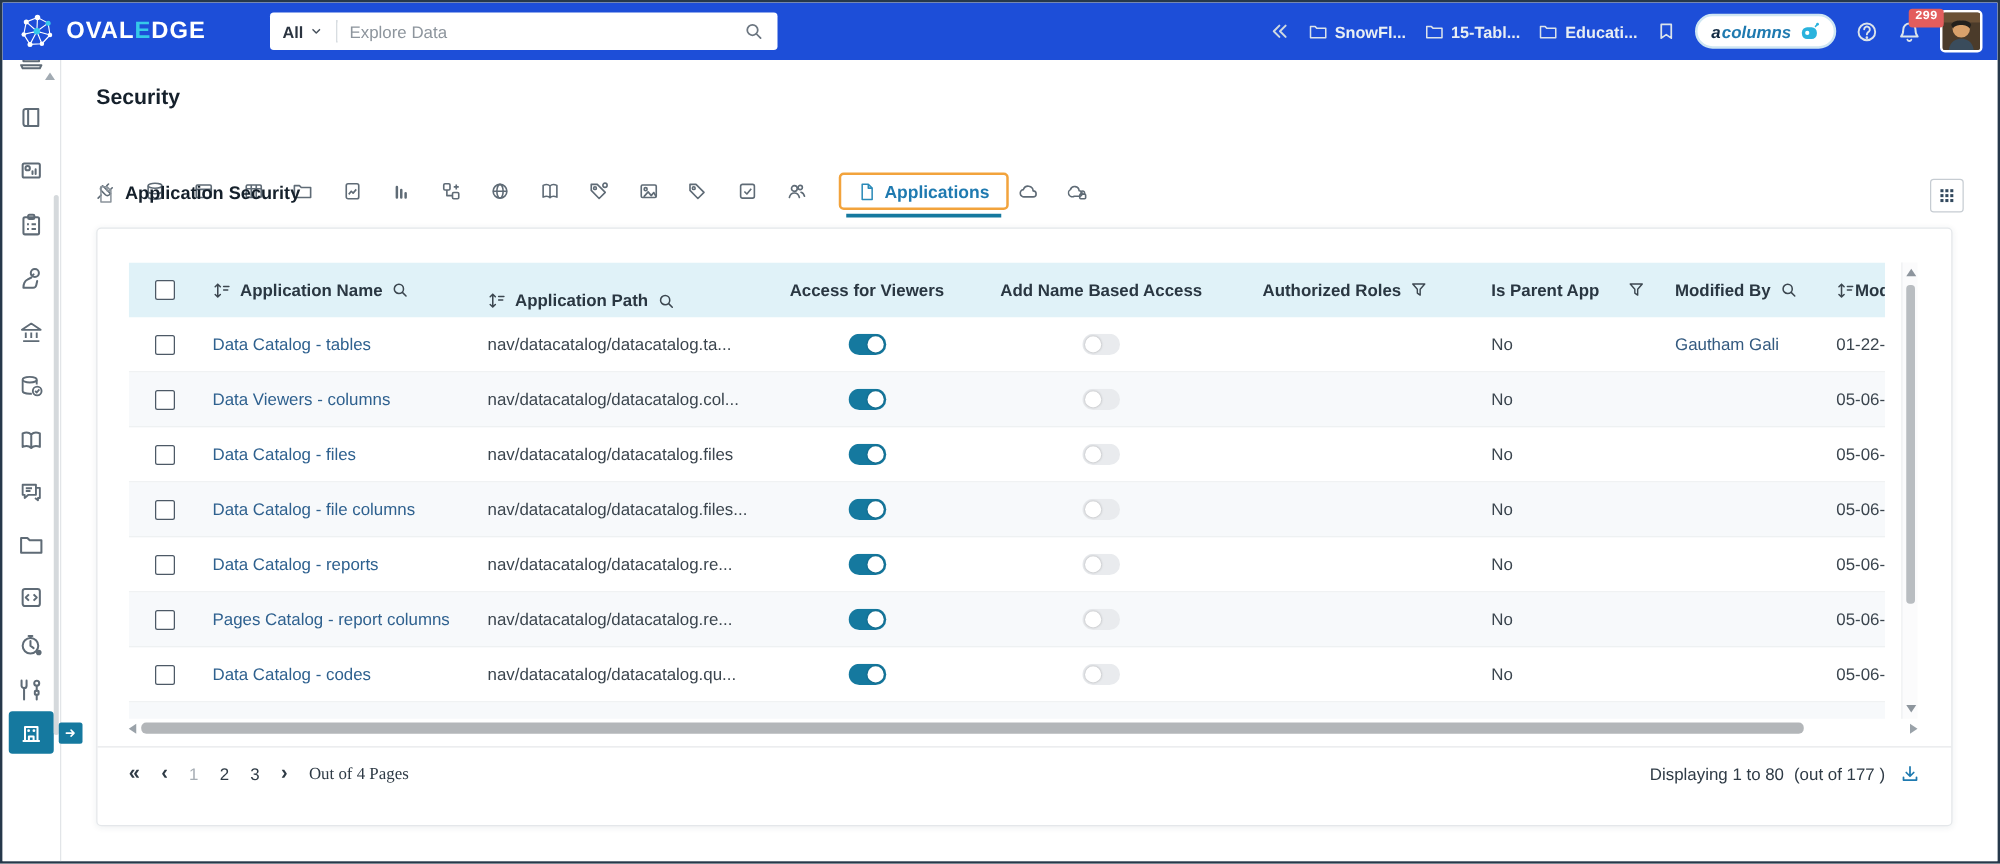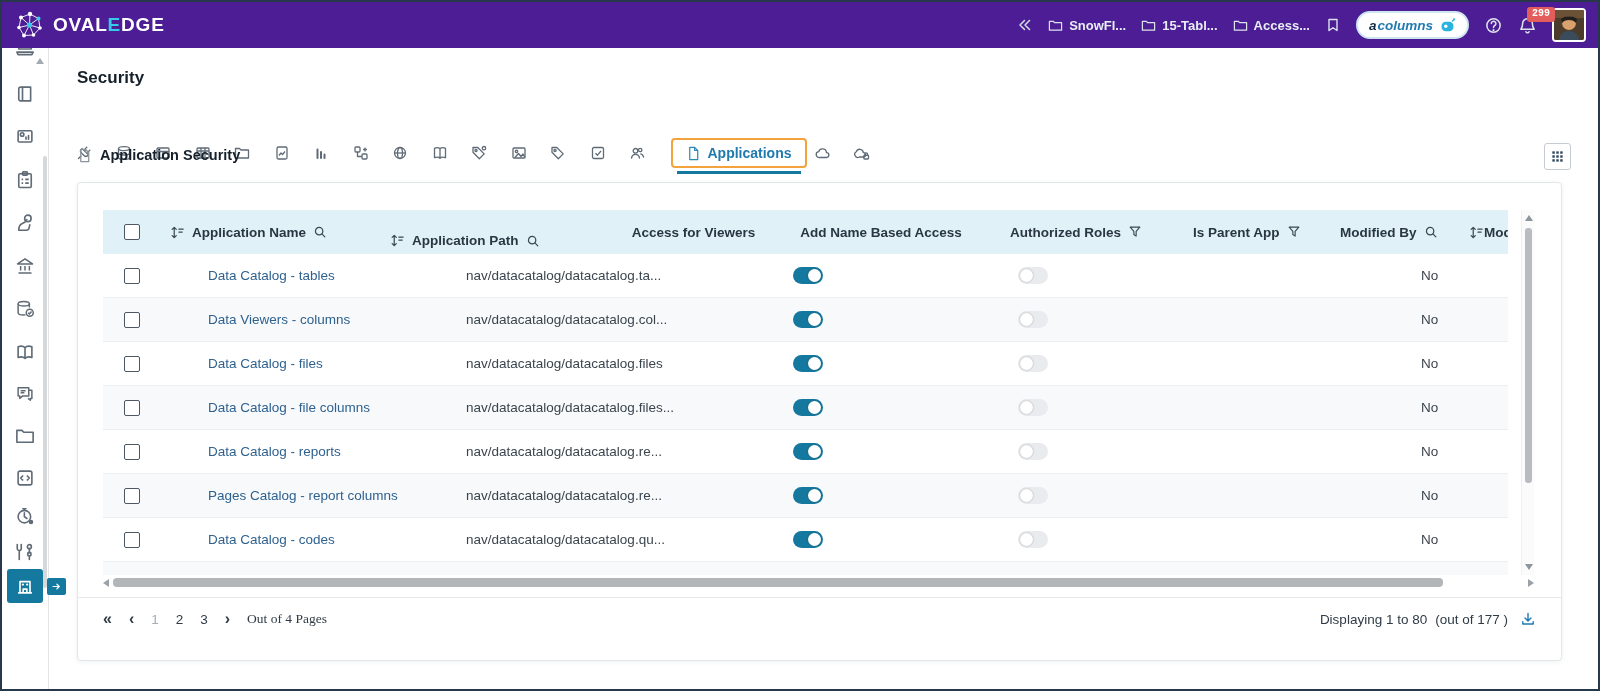--- a/index.html
+++ b/index.html
@@ -1,21 +1,21 @@
 <!DOCTYPE html>
 <html><head>
 <meta charset="utf-8">
 <style>
   * { margin:0; padding:0; box-sizing:border-box; }
   body { background:#cfd4d8; font-family:"Liberation Sans", sans-serif; }
   .frame { position:relative; width:1600px; height:691px; background:#fff;
            border:2px solid #26384a; overflow:hidden; }
 
   
-  .navbar { position:absolute; top:0; left:0; right:0; height:46px; background:#4c1d95;
+  .navbar { position:absolute; top:0; left:0; right:0; height:46px; background:#1d4ed8;
             display:flex; align-items:center; z-index:30; }
   .logo { display:flex; align-items:center; gap:8px; padding-left:13px; width:205px; }
   .logo-text { font-size:19px; font-weight:bold; color:#fff; letter-spacing:.8px; }
   .logo-text .e { color:#35c9ea; }
   .searchbox { position:absolute; left:214px; top:8px; width:406px; height:30px; background:#fff;
                border-radius:3px; display:flex; align-items:center; }
   .scope { display:flex; align-items:center; gap:4px; padding:0 10px; font-size:13px; color:#2b3440;
            font-weight:bold; cursor:pointer; }
   .scope svg { color:#49535e; }
   .search-divider { width:1px; height:18px; background:#ccd2d7; }
@@ -72,37 +72,37 @@
               color:#32495e; cursor:pointer; background:#fff; }
 
   
   .card { position:absolute; left:28px; top:134px; width:1485px; height:479px; background:#fff;
           border:1px solid #e4e7ea; border-radius:4px; box-shadow:0 1px 5px rgba(30,50,70,.07); }
   .tablewrap { position:absolute; left:25px; top:27px; width:1405px; height:365px; overflow:hidden; }
   .t-head, .t-row { display:grid;
       grid-template-columns:58px 215px 230px 175px 200px 190px 145px 140px 52px;
       align-items:center; }
   .t-head { height:44px; background:#e0f2f8; font-size:13.5px; font-weight:bold; color:#2a3742; }
-  .t-row { height:44px; background:#fff; border-bottom:1px solid #eceef0; font-size:13.5px;gap:38px; }
+  .t-row { height:44px; background:#fff; border-bottom:1px solid #eceef0; font-size:13.5px; }
   .t-row:nth-child(even) { background:#f7f9fb; }
   .row-sliver { height:14px; background:#f7f9fb; }
   .th, .td { display:flex; align-items:center; overflow:hidden; white-space:nowrap; }
   .hc { justify-content:center; }
   .th svg { flex:0 0 auto; color:#3c4750; }
   .th .gap { width:7px; }
   .c-check { justify-content:center; }
   .cbx { width:16px; height:16px; border:1.6px solid #4d5966; border-radius:2px; background:#fff; cursor:pointer; }
   .c-name { color:#2f618f; padding-left:9px; cursor:pointer; }
   .c-path { color:#3b454e; padding-left:14px; }
   .c-viewers, .c-rba { justify-content:center; }
   .c-parent { color:#3b454e; padding-left:22px; }
   .c-modby { color:#33597f; padding-left:24px; }
   .c-moddate { color:#3b454e; padding-left:13px; }
   .th.h-name { padding-left:9px; } .th.h-path { padding-left:14px;margin-top:17px; }
-  .th.h-parent { padding-left:22px; justify-content:flex-start; }
+  .th.h-parent { padding-left:22px; justify-content:space-between; }
   .th.h-modby { padding-left:24px; justify-content:flex-start; }
   .th.h-moddate { padding-left:13px; justify-content:flex-start; }
   .toggle { position:relative; width:30px; height:17px; border-radius:9px; display:inline-block; cursor:pointer; }
   .toggle.on { background:#15799f; }
   .toggle.off { background:#e9ebee; }
   .toggle .knob { position:absolute; top:2px; width:13px; height:13px; border-radius:50%;
                   background:#fff; box-shadow:0 0 2px rgba(0,0,0,.3); }
   .toggle.on .knob { right:2px; } .toggle.off .knob { left:2px; }
 
   
@@ -331,20 +331,33 @@
         <circle cx="25" cy="18" r="1.8" fill="#fff"></circle>
           <circle cx="18.5" cy="25" r="1.8" fill="#fff"></circle>
         <circle cx="9" cy="25.5" r="2" fill="#fff"></circle>
           <circle cx="4" cy="17.5" r="1.8" fill="#fff"></circle>
         <circle cx="6" cy="7.5" r="2" fill="#fff"></circle>
           <circle cx="14.5" cy="15" r="2.6" fill="#35c9ea"></circle>
       </svg>
       <div class="logo-text"><span>OVAL</span><span class="e">E</span><span>DGE</span></div>
     </div>
 
+    <div class="searchbox">
+      <div class="scope">
+        <span>All</span>
+        <svg width="12" height="12">
+            <use href="#i-caret"></use>
+          </svg>
+      </div>
+      <div class="search-divider"></div>
+      <input type="text" placeholder="Explore Data" style="">
+      <svg class="search-mag" width="16" height="16">
+          <use href="#i-search"></use>
+        </svg>
+    </div>
 
     <div class="nav-right">
       <svg class="nav-chev" width="16" height="16">
           <use href="#i-chevdbl"></use>
         </svg>
       <div class="crumb">
         <svg width="15" height="15">
             <use href="#i-folder"></use>
           </svg>
         <span>SnowFl...</span>
@@ -352,21 +365,21 @@
       <div class="crumb">
         <svg width="15" height="15">
             <use href="#i-folder"></use>
           </svg>
         <span>15-Tabl...</span>
       </div>
       <div class="crumb">
         <svg width="15" height="15">
             <use href="#i-folder"></use>
           </svg>
-        <span>Access...</span>
+        <span>Educati...</span>
       </div>
       <svg class="nav-ico" width="16" height="16">
           <use href="#i-bookmark"></use>
         </svg>
       <div class="askedgi">
         <span class="t1">a</span>
           <span class="t2">columns</span>
         <svg width="17" height="17" viewBox="0 0 17 17">
           <path d="M13 4.5l2-2" stroke="#2ab3dd" stroke-width="1.2" fill="none"></path>
           <rect x="2.5" y="4.8" width="12" height="9.4" rx="4.2" fill="#2ab3dd"></rect>

